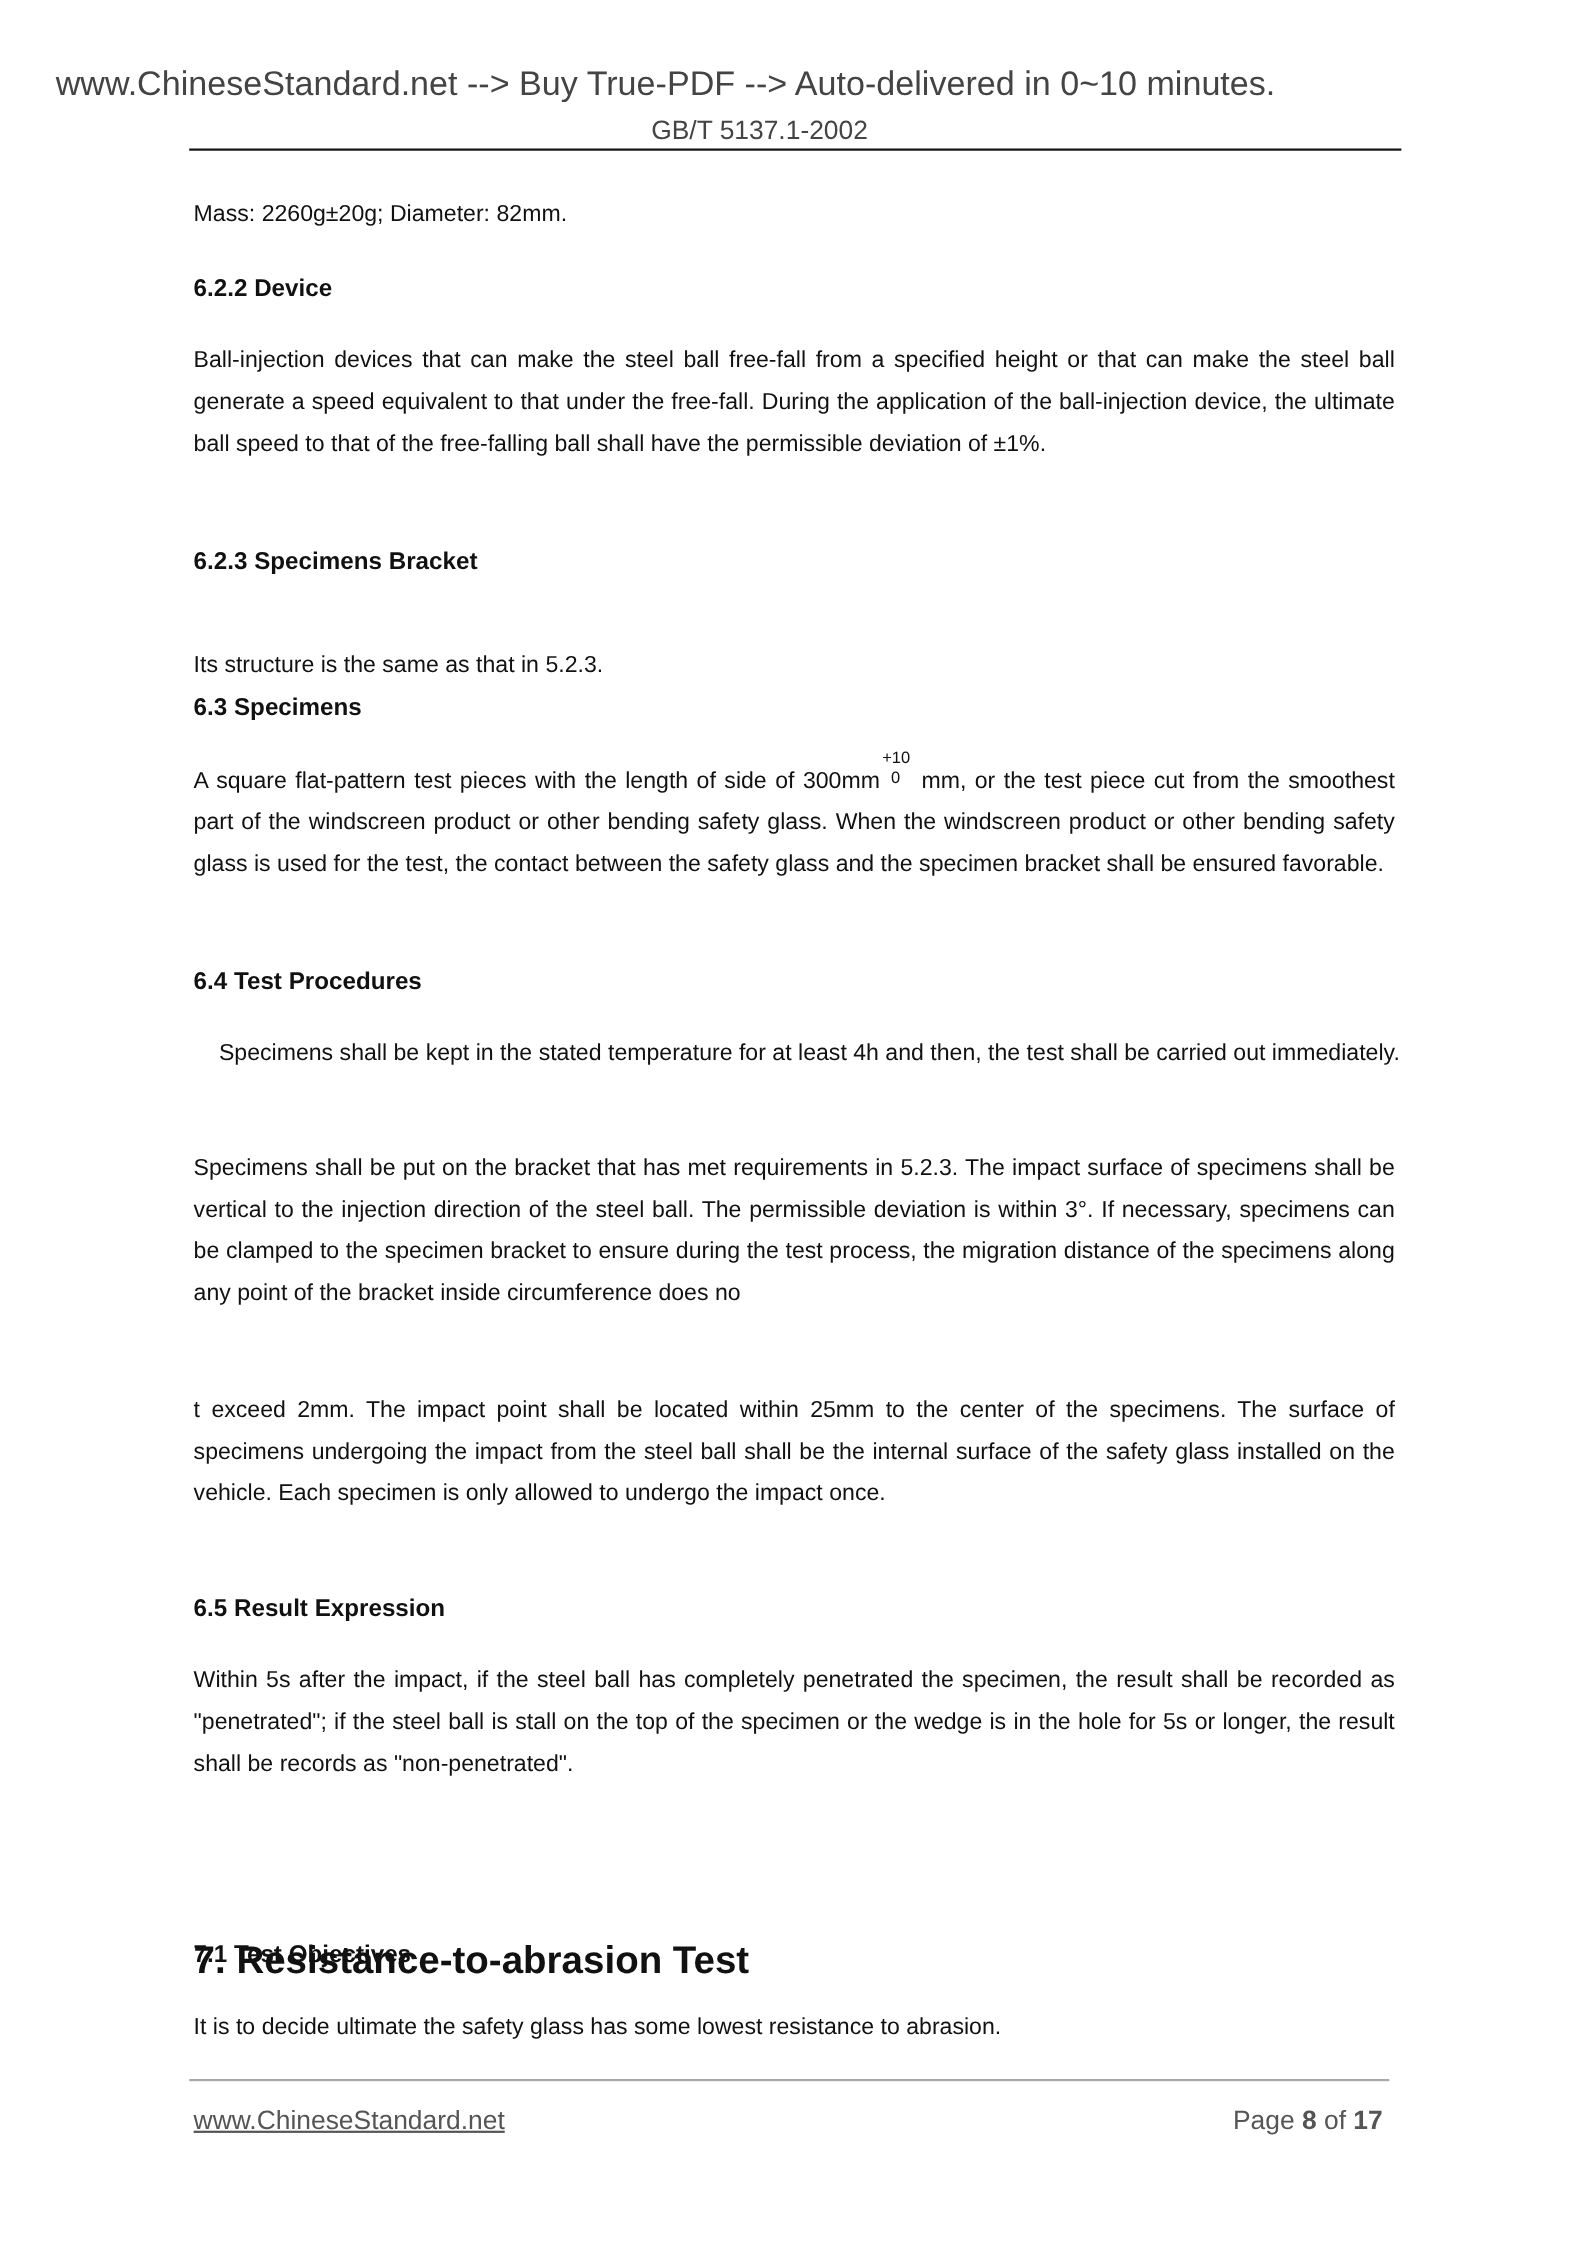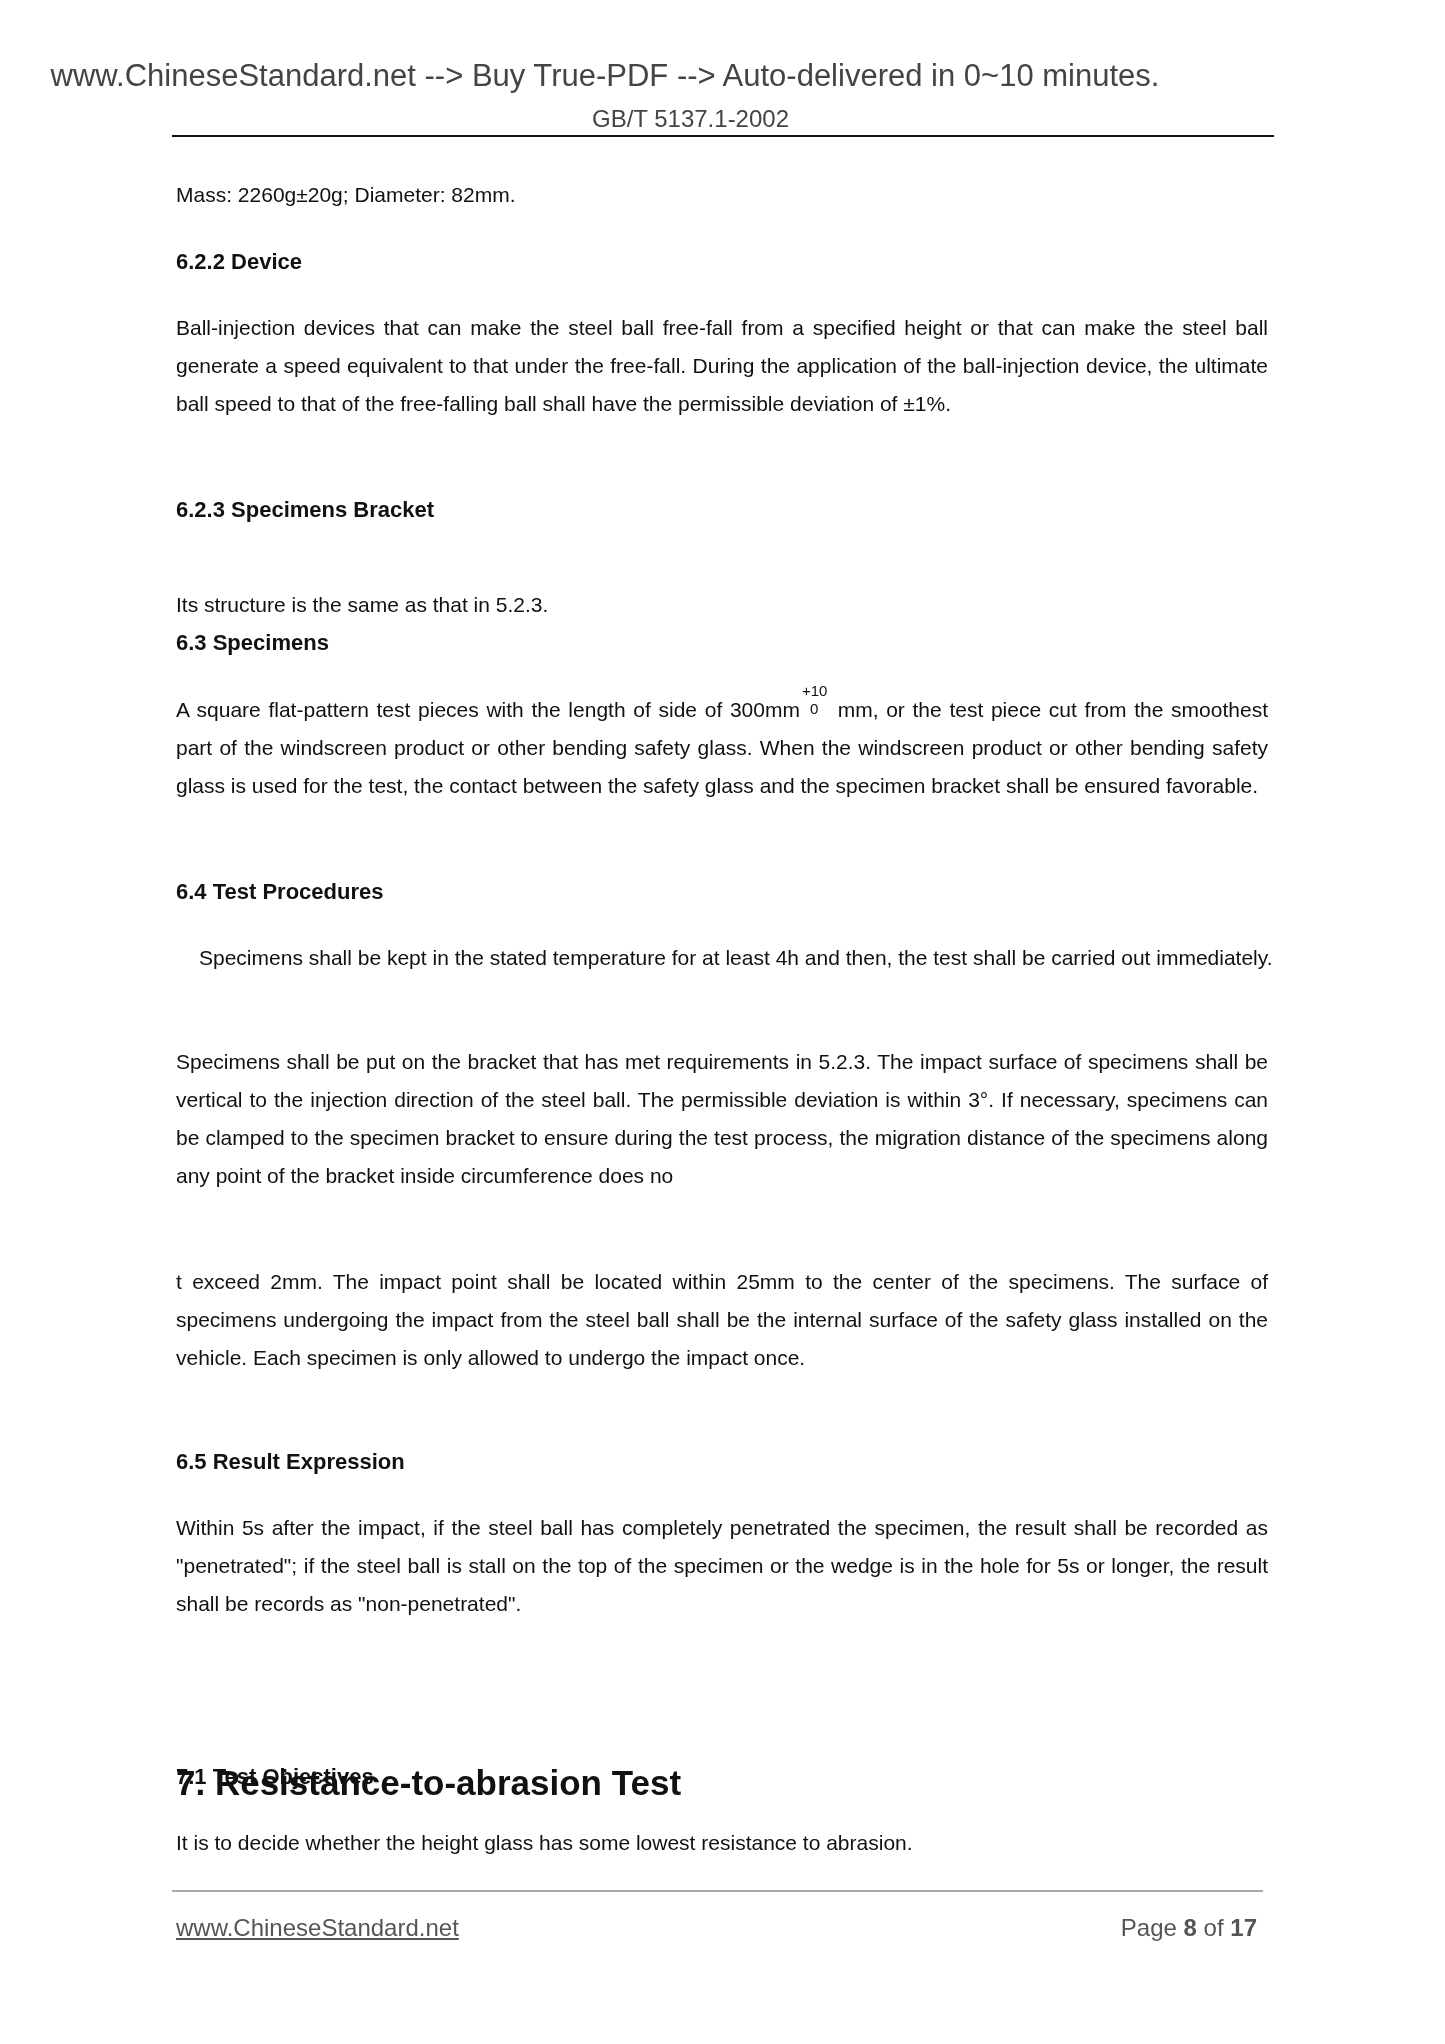--- a/index.html
+++ b/index.html
@@ -60,18 +60,18 @@
 
 <div class="abs h3" style="top:1443px;">6.5 Result Expression</div>
 <div class="abs blk" style="top:1509px;">
   <p>Within 5s after the impact, if the steel ball has completely penetrated the specimen, the result shall be recorded as "penetrated"; if the steel ball is stall on the top of the specimen or the wedge is in the hole for 5s or longer, the result shall be records as "non-penetrated".</p>
 </div>
 
 <div class="abs h2" style="top:1761px;">7. Resistance-to-abrasion Test</div>
 
 <div class="abs h3" style="top:1758px;">7.1 Test Objectives</div>
 <div class="abs blk" style="top:1824px;">
-  <p>It is to decide whether the height glass has some lowest resistance to abrasion.</p>
+  <p>It is to decide ultimate the safety glass has some lowest resistance to abrasion.</p>
 </div>
 
 <div class="abs ftr-rule"></div>
 <a class="abs ftr-link">www.ChineseStandard.net</a>
 <div class="abs ftr-page"><span>Page</span> <b>8</b> <span>of</span> <b>17</b></div>
 
 </body></html>

